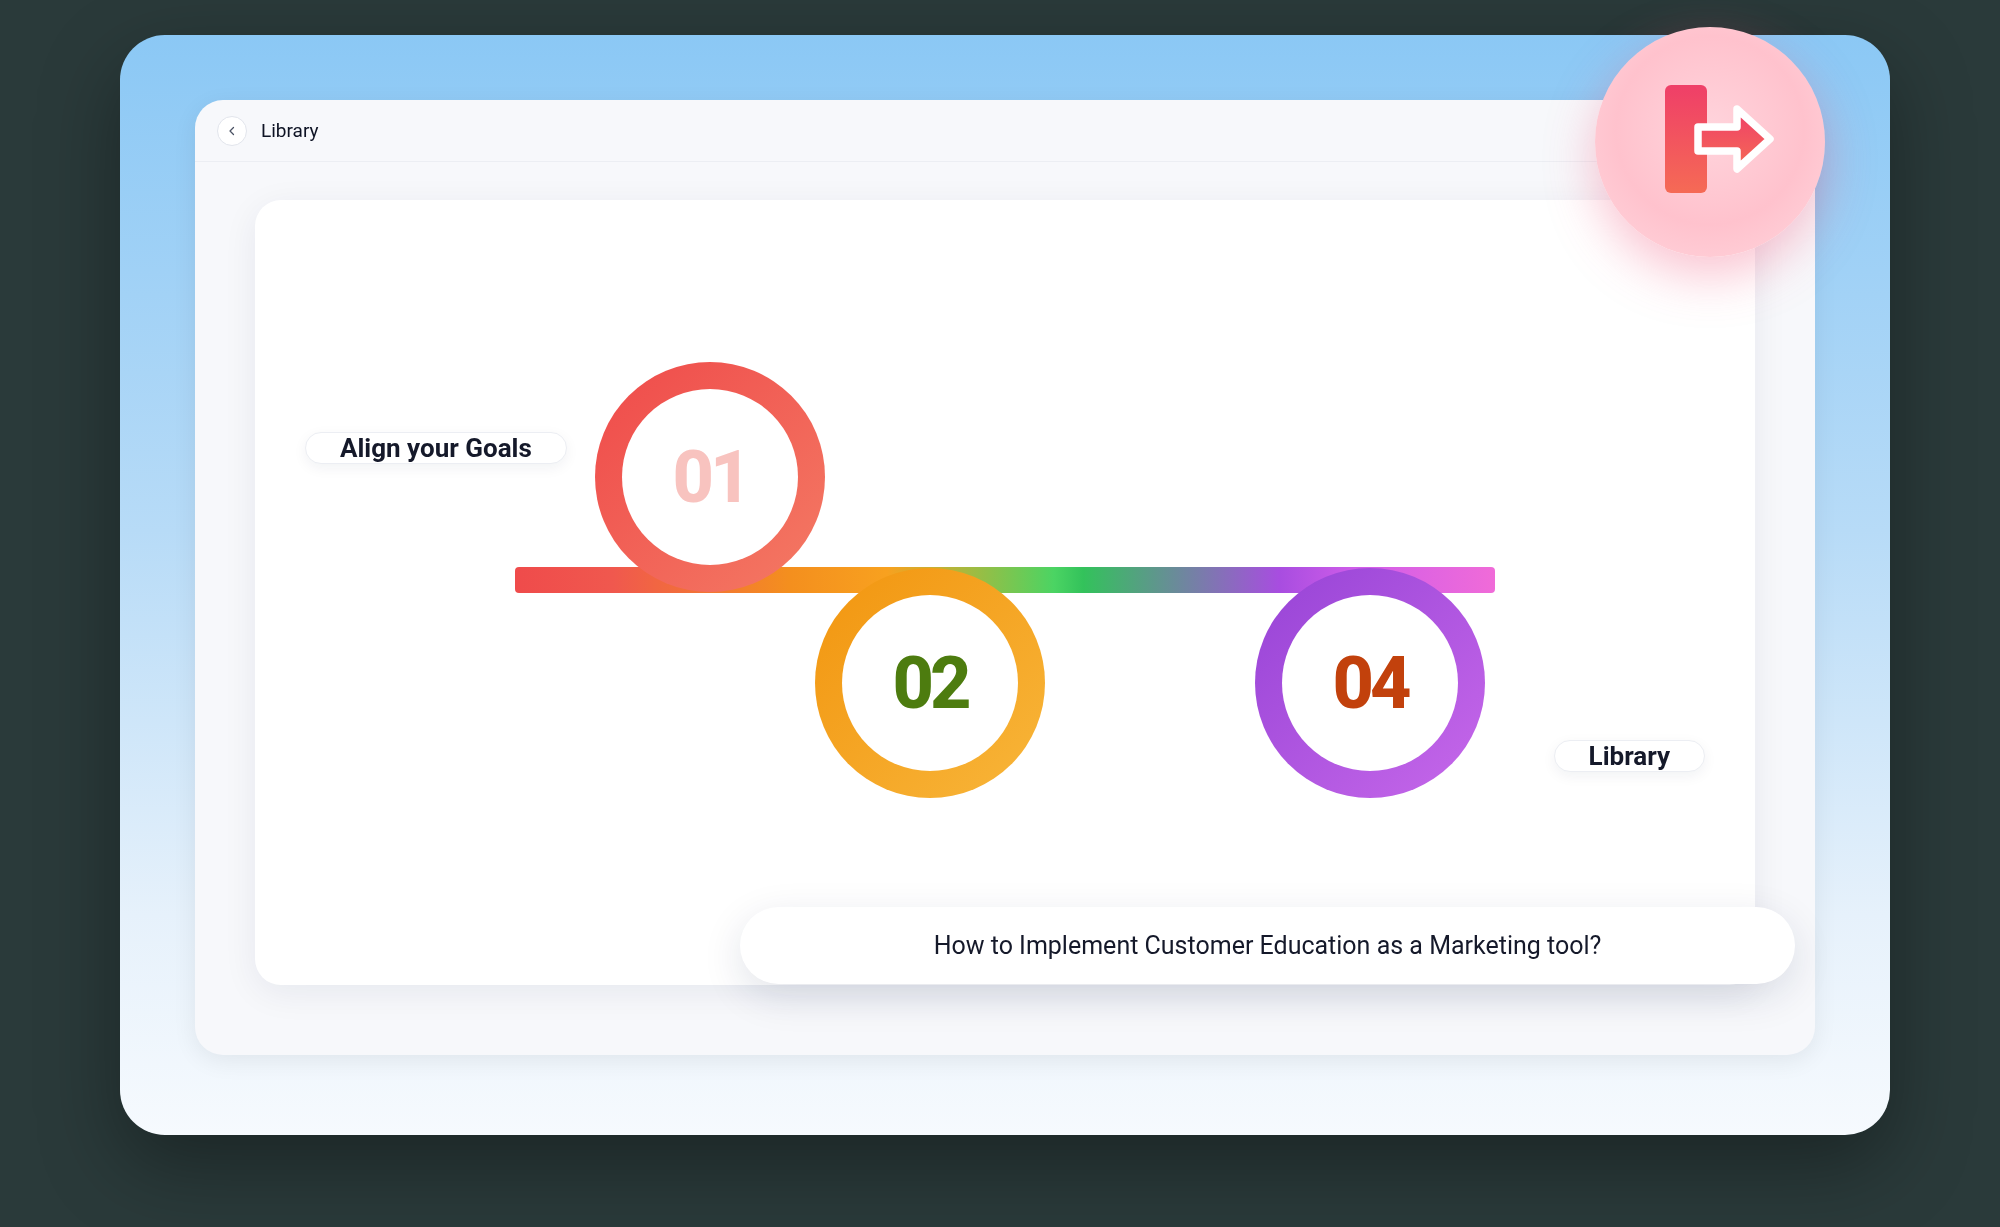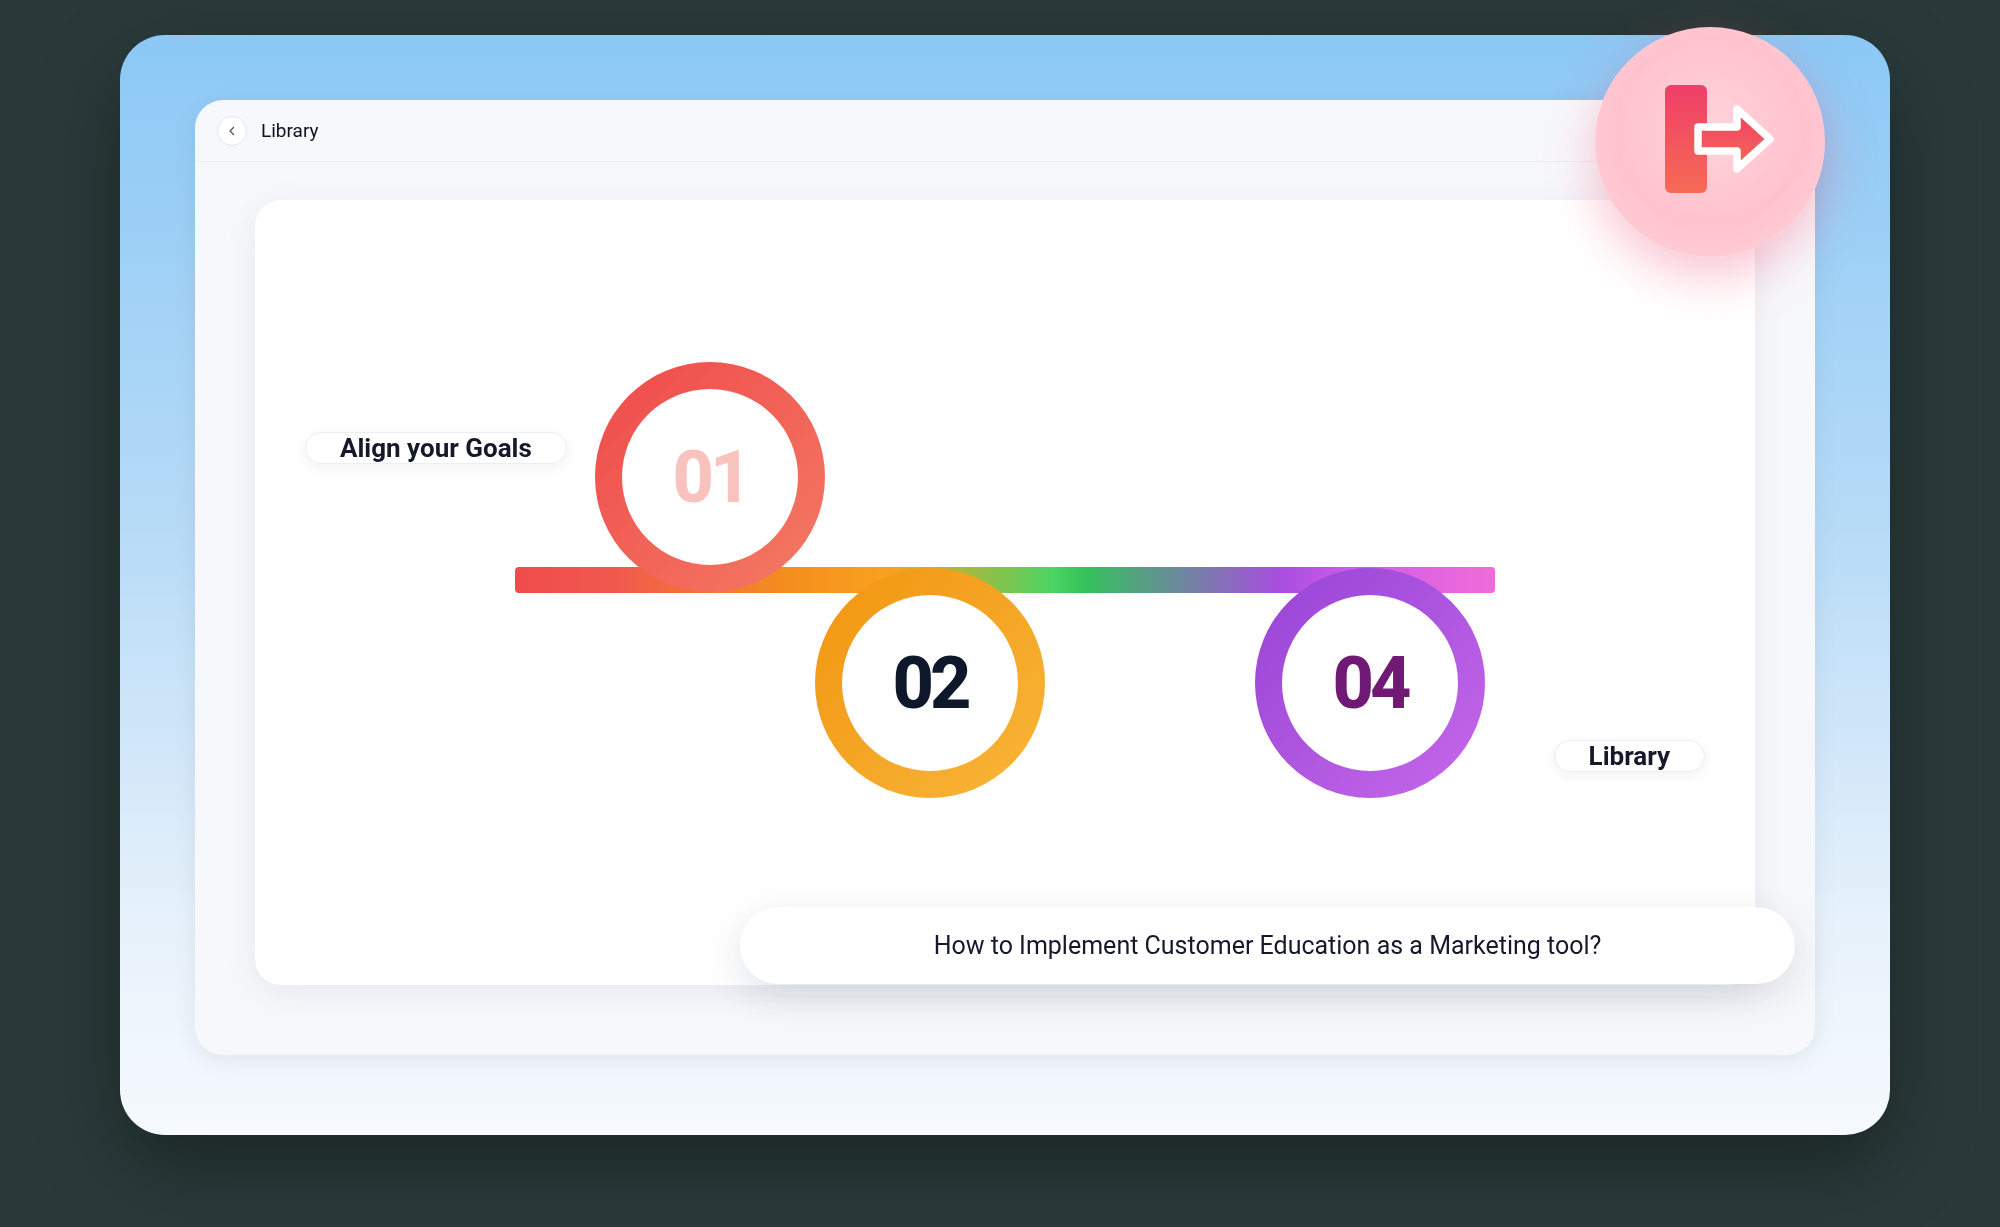--- a/index.html
+++ b/index.html
@@ -100,25 +100,25 @@
 }
 .num {
   font-size: 72px;
   font-weight: 800;
   letter-spacing: -4px;
 }
 
 .ring1 { left: 340px; top: 162px; background: linear-gradient(135deg, #ef4a4a, #f47a64); }
 .ring1 .num { color: #f8c3bf; }
 .ring2 { left: 560px; top: 368px; background: linear-gradient(135deg, #f2950f, #f8b63a); }
-.ring2 .num { color: #0f172a; }
+.ring2 .num { color: #4d7c0f; }
 .ring3 { left: 780px; top: 162px; background: linear-gradient(135deg, #2fbb52, #6fe07e); }
 .ring3 .num { color: #b8e9c1; }
 .ring4 { left: 1000px; top: 368px; background: linear-gradient(135deg, #9643d6, #c768ea); }
-.ring4 .num { color: #701a75; }
+.ring4 .num { color: #c2410c; }
 
 .pill {
   position: absolute;
   background: #fff;
   border: 1px solid #eceef3;
   border-radius: 999px;
   padding: 0 34px;
   font-size: 26px;
   font-weight: 700;
   color: #15192a;

